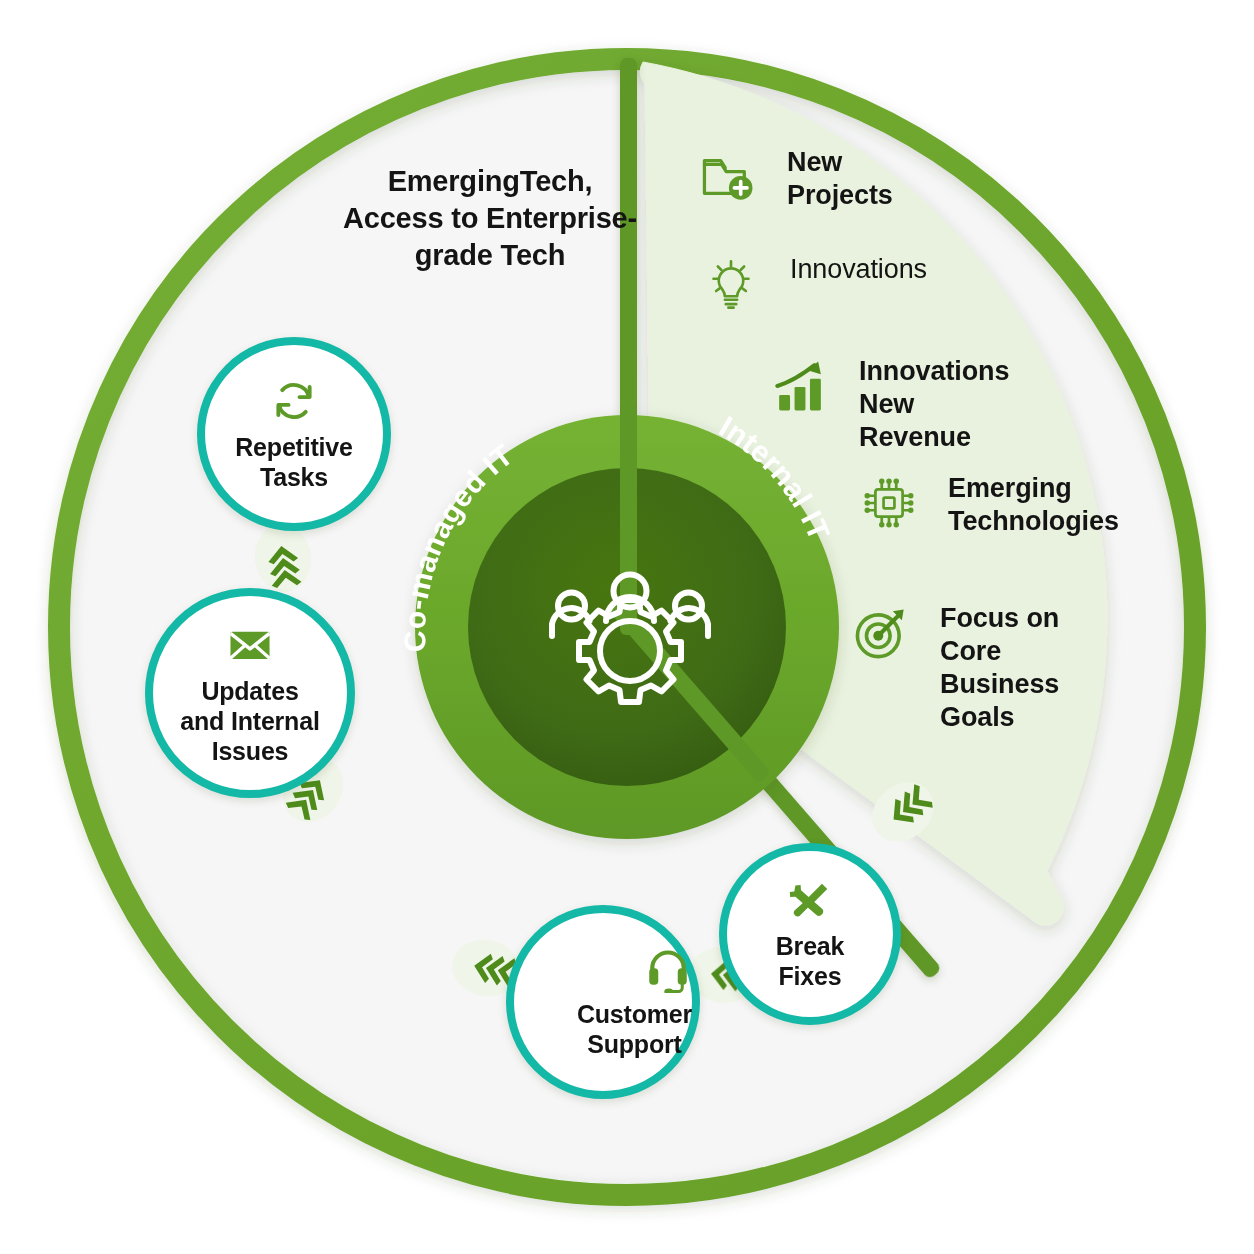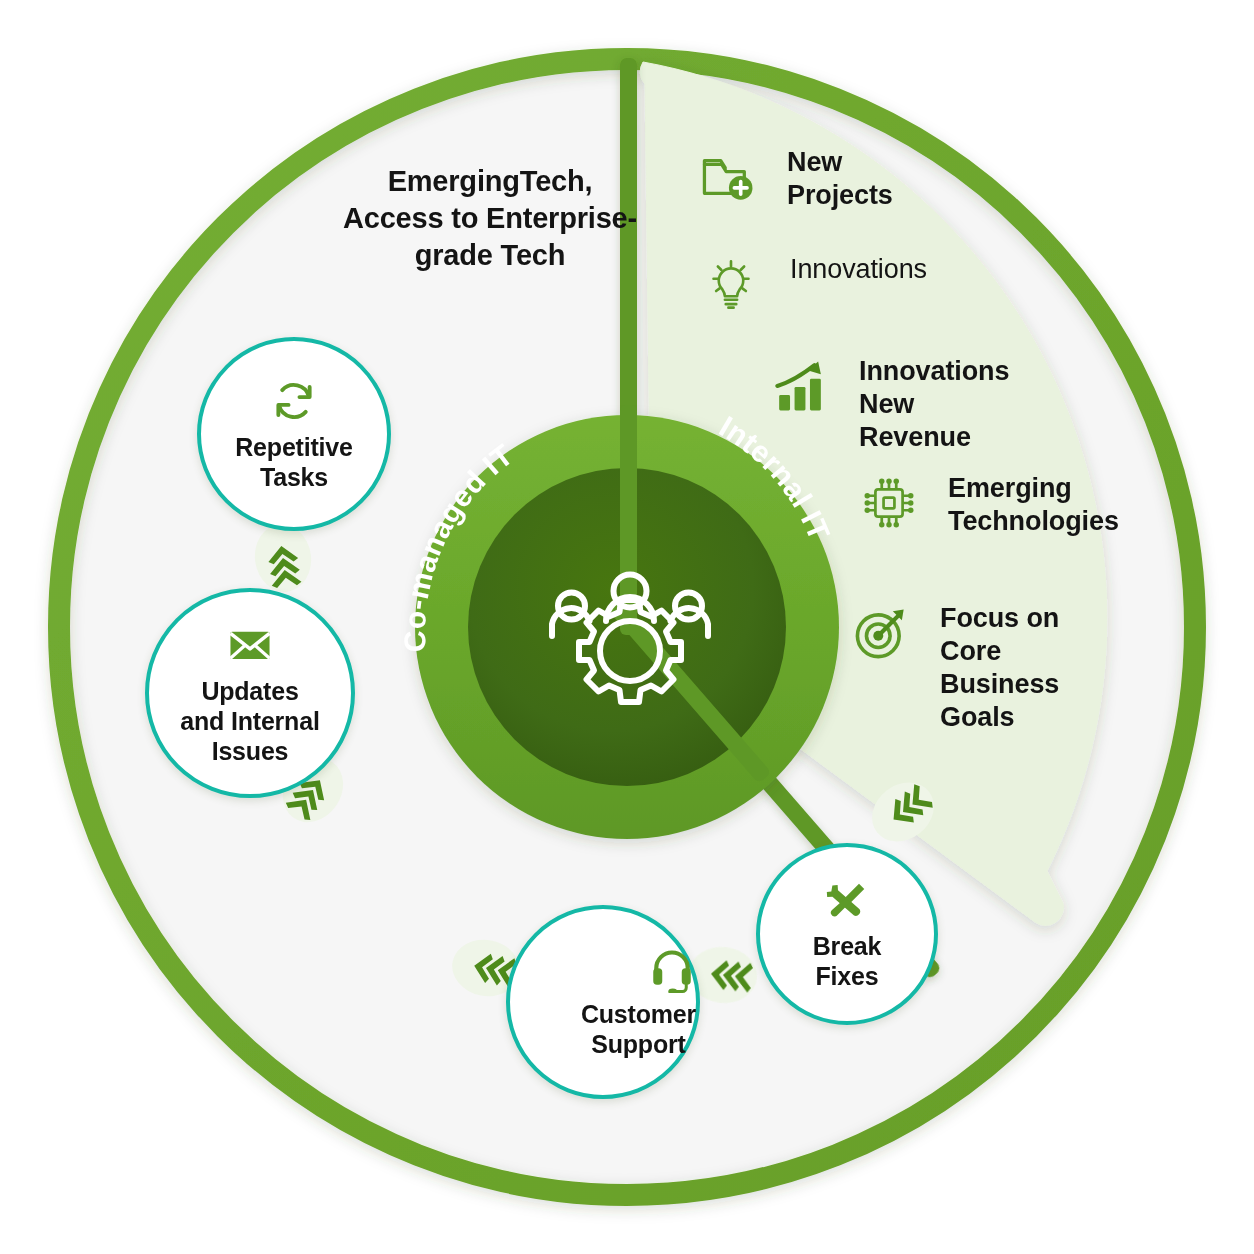--- a/index.html
+++ b/index.html
@@ -73,21 +73,21 @@
     white-space: pre-line;
     letter-spacing: -0.1px;
   }
   .ritem.thin .rlabel { font-weight: 400; }
 
   
   .bubble {
     position: absolute;
     border-radius: 50%;
     background: #ffffff;
-    border: 4px solid #14b8a6;
+    border: 8px solid #14b8a6;
     box-shadow: 0 3px 9px rgba(70,90,40,0.16);
     display: flex;
     flex-direction: column;
     align-items: center;
     justify-content: center;
     box-sizing: border-box;
   }
   .bubble .bicon {
     display: flex;
     align-items: center;
@@ -380,21 +380,21 @@
           <rect x="7" y="31" width="12" height="22" rx="5" fill="#5D9A28"></rect>
           <rect x="45" y="31" width="12" height="22" rx="5" fill="#5D9A28"></rect>
           <path d="M51 53 V57 A5 5 0 0 1 46 62 H38" fill="none" stroke="#5D9A28" stroke-width="4" stroke-linecap="round"></path>
           <ellipse cx="33" cy="62" rx="6" ry="4" fill="#5D9A28"></ellipse>
         </svg>
       </span>
       <span class="blabel">Customer
 Support</span>
     </div>
 
-    <div class="bubble" style="left:756px; top:843px; width:182px; height:182px;">
+    <div class="bubble" style="left:719px; top:843px; width:182px; height:182px;">
       <span class="bicon">
         <svg viewBox="0 0 64 64" width="48" height="48">
           <g fill="#5D9A28">
 
             <path d="M14 10 L21 10 L21 17 L26 22 L48 44 A6 6 0 0 1 40 52 L18 30 L13 25 L6 25 L6 18
                      L12 18 Z" transform="rotate(-4 32 32)"></path>
 
             <path d="M48 9 L55 16 L37 34 L30 27 Z"></path>
             <path d="M30 28 L36 34 L19 51 A4.5 4.5 0 0 1 12 44 Z"></path>
           </g>

